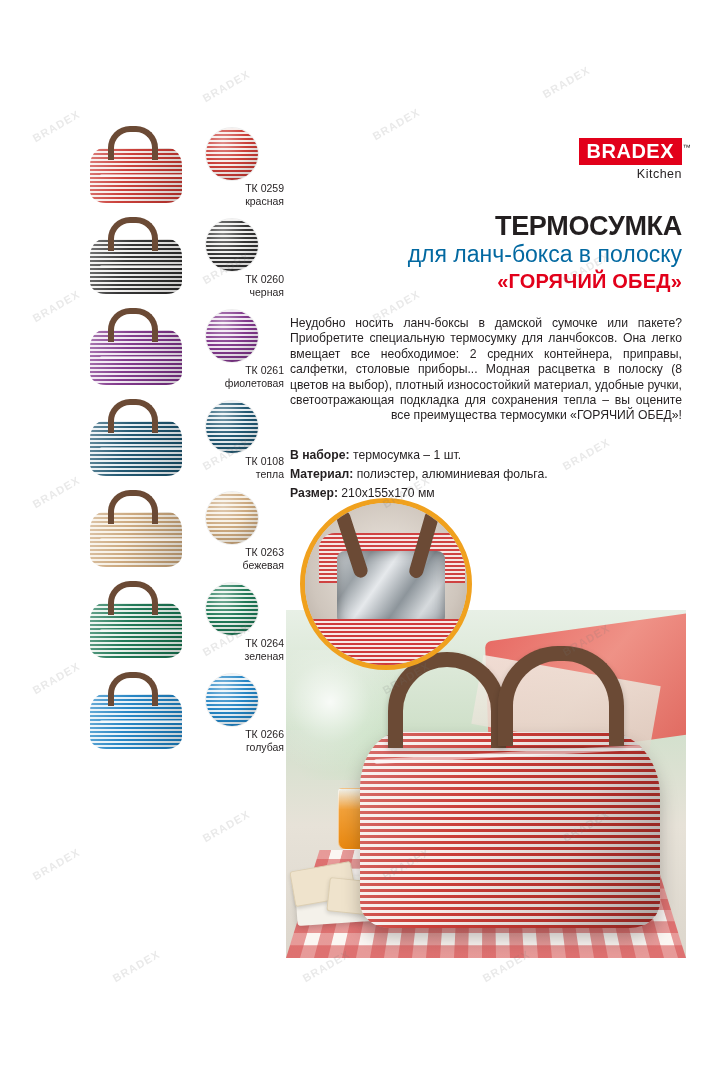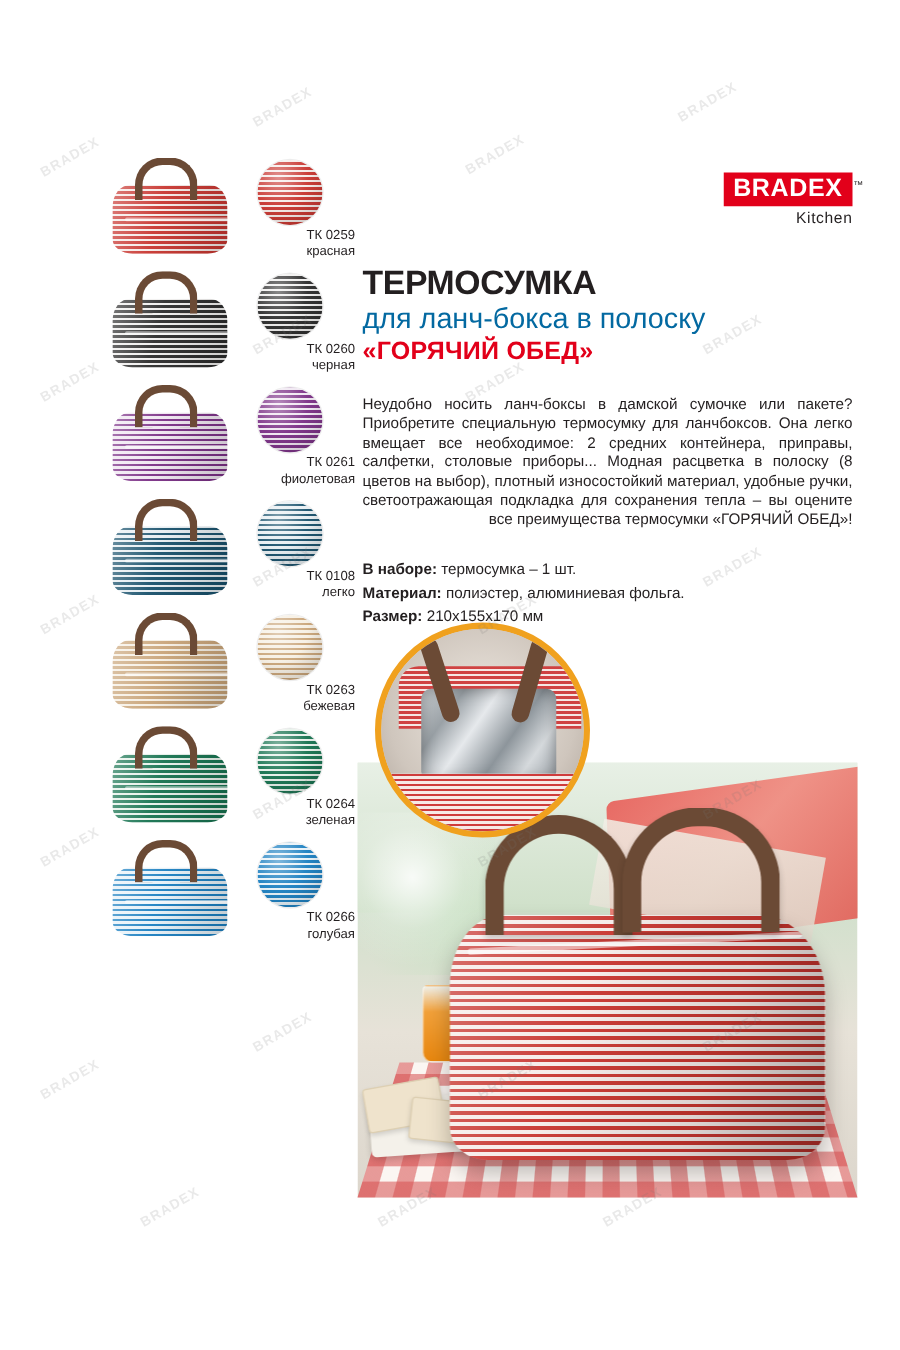--- a/index.html
+++ b/index.html
@@ -138,20 +138,21 @@
     font-size: 12.5px;
     color: #231f20;
     margin-top: 2px;
     letter-spacing: 0.5px;
   }
 
   #titles {
     position: absolute;
     right: 0; top: 74px;
     width: 392px;
+    text-align: right;
   }
   .title-main {
     font-size: 27px;
     font-weight: bold;
     letter-spacing: -0.3px;
     line-height: 29px;
     color: #231f20;
   }
   .title-sub {
     font-size: 23px;
@@ -419,21 +420,21 @@
           <div class="bag-zip"></div>
         </div>
         <div class="bag-handle" style="border-color:#6b4a35"></div>
       </div>
       <div class="circle-swatch">
         <div class="bag-stripes" style="background:repeating-linear-gradient(0deg, #17506b 0px, #17506b 2px, #e7eef2 2px, #e7eef2 4px)"></div>
         <div class="circle-gloss"></div>
       </div>
       <div class="swatch-label">
         <span class="code">ТК 0108</span>
-        <span class="name">легко</span>
+        <span class="name">тепла</span>
       </div>
     </div>
     <div class="swatch-row">
       <div class="bag-thumb">
         <div class="bag-body">
           <div class="bag-stripes" style="background:repeating-linear-gradient(0deg, #c9a478 0px, #c9a478 2px, #f6efe3 2px, #f6efe3 4px)"></div>
           <div class="bag-shade"></div>
           <div class="bag-zip"></div>
         </div>
         <div class="bag-handle" style="border-color:#6b4a35"></div>

